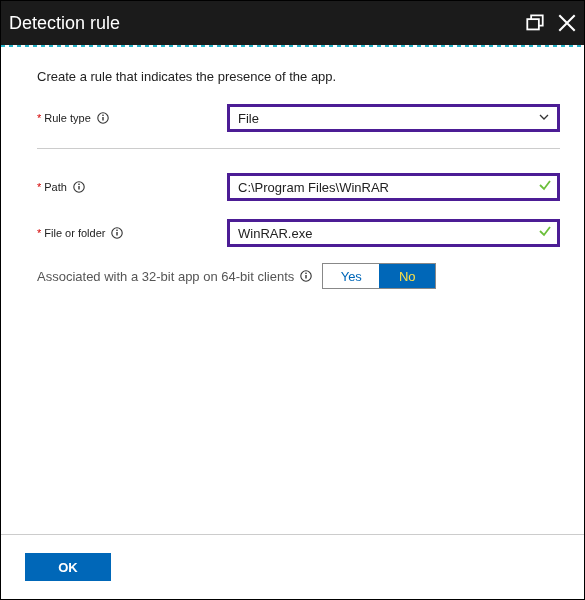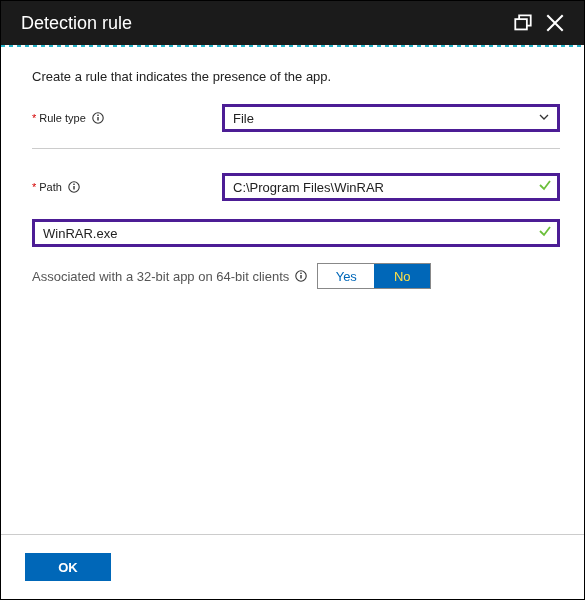--- a/index.html
+++ b/index.html
@@ -1,21 +1,21 @@
 <!DOCTYPE html>
 <html><head>
 <meta charset="utf-8">
 <style>
   * { box-sizing: border-box; margin: 0; padding: 0; font-family: "Segoe UI", Arial, sans-serif; }
   body { width: 585px; height: 600px; border: 1px solid #000; display: flex; flex-direction: column; background: #fff; }
-  .titlebar { background: #1b1b1b; color: #fff; height: 44px; display: flex; align-items: center; padding: 0 20px; font-size: 18px; font-weight: 400; }
+  .titlebar { background: #1b1b1b; color: #fff; height: 44px; display: flex; align-items: center; padding: 0 8px; font-size: 18px; font-weight: 400; }
   .titlebar .spacer { flex: 1; }
   .titlebar .tb-icon { width: 18px; height: 18px; margin-left: 14px; display: flex; align-items: center; justify-content: center; cursor: pointer; }
   .accent-bar { height: 2px; background: repeating-linear-gradient(90deg,#27b3c9 0 4px,transparent 4px 8px); }
-  .content { padding: 22px 24px 0 24px; flex: 1; overflow: auto; margin-left: 7px; }
+  .content { padding: 22px 24px 0 36px; flex: 1; overflow: auto; }
   .desc { font-size: 13px; color: #222; margin-bottom: 18px; }
   .row { display: flex; align-items: center; margin-bottom: 14px; min-height: 32px; }
   .label { width: 190px; font-size: 11px; color: #222; display: flex; align-items: center; gap: 6px; }
   .req { color: #d40000; margin-right: 3px; }
   .info-icon { width: 12px; height: 12px; display: inline-flex; align-items: center; justify-content: center; }
   .info-icon svg { width: 12px; height: 12px; }
   .field { flex: 1; position: relative; }
   .select, .text-input { width: 100%; height: 28px; border: 3px solid #4c1d95; padding: 0 28px 0 8px; font-size: 13px; color: #222; background: #fff; display: flex; align-items: center; cursor: pointer; }
   .chevron { position: absolute; right: 10px; top: 50%; transform: translateY(-50%); }
   .check { position: absolute; right: 8px; top: 50%; transform: translateY(-50%); }
@@ -94,20 +94,30 @@
       </div>
       <span class="check">
         <svg width="14" height="14" viewBox="0 0 14 14">
             <path d="M2 7 L6 11 L12 3" fill="none" stroke="#6bbf3a" stroke-width="1.8"></path>
           </svg>
       </span>
     </div>
   </div>
 
   <div class="row">
+    <div class="label">
+      <span><span class="req">*</span><span>File or folder</span></span>
+      <span class="info-icon">
+        <svg viewBox="0 0 12 12">
+            <circle cx="6" cy="6" r="5.2" fill="none" stroke="#333" stroke-width="1.1"></circle>
+            <rect x="5.3" y="5" width="1.4" height="3.5" fill="#333"></rect>
+            <rect x="5.3" y="2.6" width="1.4" height="1.4" fill="#333"></rect>
+          </svg>
+      </span>
+    </div>
     <div class="field">
       <div class="text-input">
         <span>WinRAR.exe</span>
       </div>
       <span class="check">
         <svg width="14" height="14" viewBox="0 0 14 14">
             <path d="M2 7 L6 11 L12 3" fill="none" stroke="#6bbf3a" stroke-width="1.8"></path>
           </svg>
       </span>
     </div>

